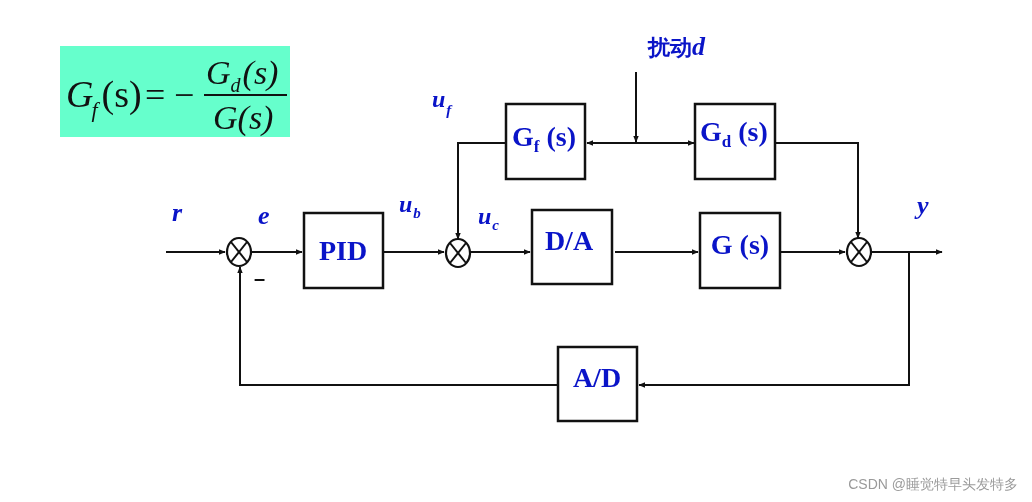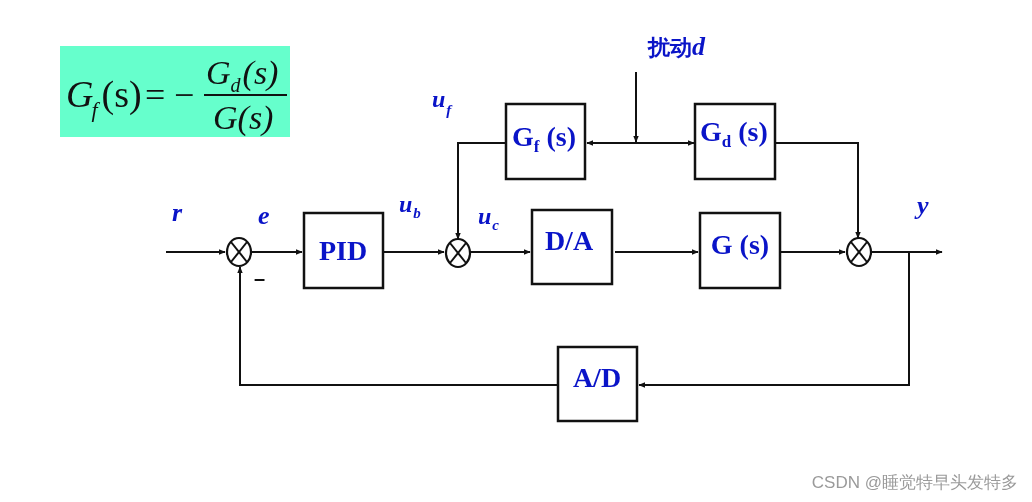--- a/index.html
+++ b/index.html
@@ -1,18 +1,18 @@
 <!DOCTYPE html>
 <html><head>
 <meta charset="utf-8">
 <style>
   html, body { margin: 0; padding: 0; background: #ffffff; }
   body { width: 1032px; height: 502px; position: relative; overflow: hidden; font-family: "Liberation Serif", serif; }
   #diagram { position: absolute; left: 0; top: 0; }
-  .watermark { position: absolute; right: 14px; bottom: 8px; font-family: "Liberation Sans", sans-serif; font-size: 17px; color: #9a9a9a; }
+  .watermark { position: absolute; right: 14px; bottom: 8px; font-family: "Liberation Sans", sans-serif; font-size: 14px; color: #9a9a9a; }
   .blk-label { font-family: "Liberation Serif", serif; font-weight: bold; fill: #0a14c8; }
   .sig-label { font-family: "Liberation Serif", serif; font-weight: bold; font-style: italic; fill: #0a14c8; }
   .line { stroke: #111; stroke-width: 2; fill: none; }
   .box { stroke: #111; stroke-width: 2.5; fill: #fff; }
   .sum { stroke: #111; stroke-width: 2.2; fill: #fff; }
 </style>
 </head>
 <body>
 
 <svg id="diagram" width="1032" height="502" viewBox="0 0 1032 502">

